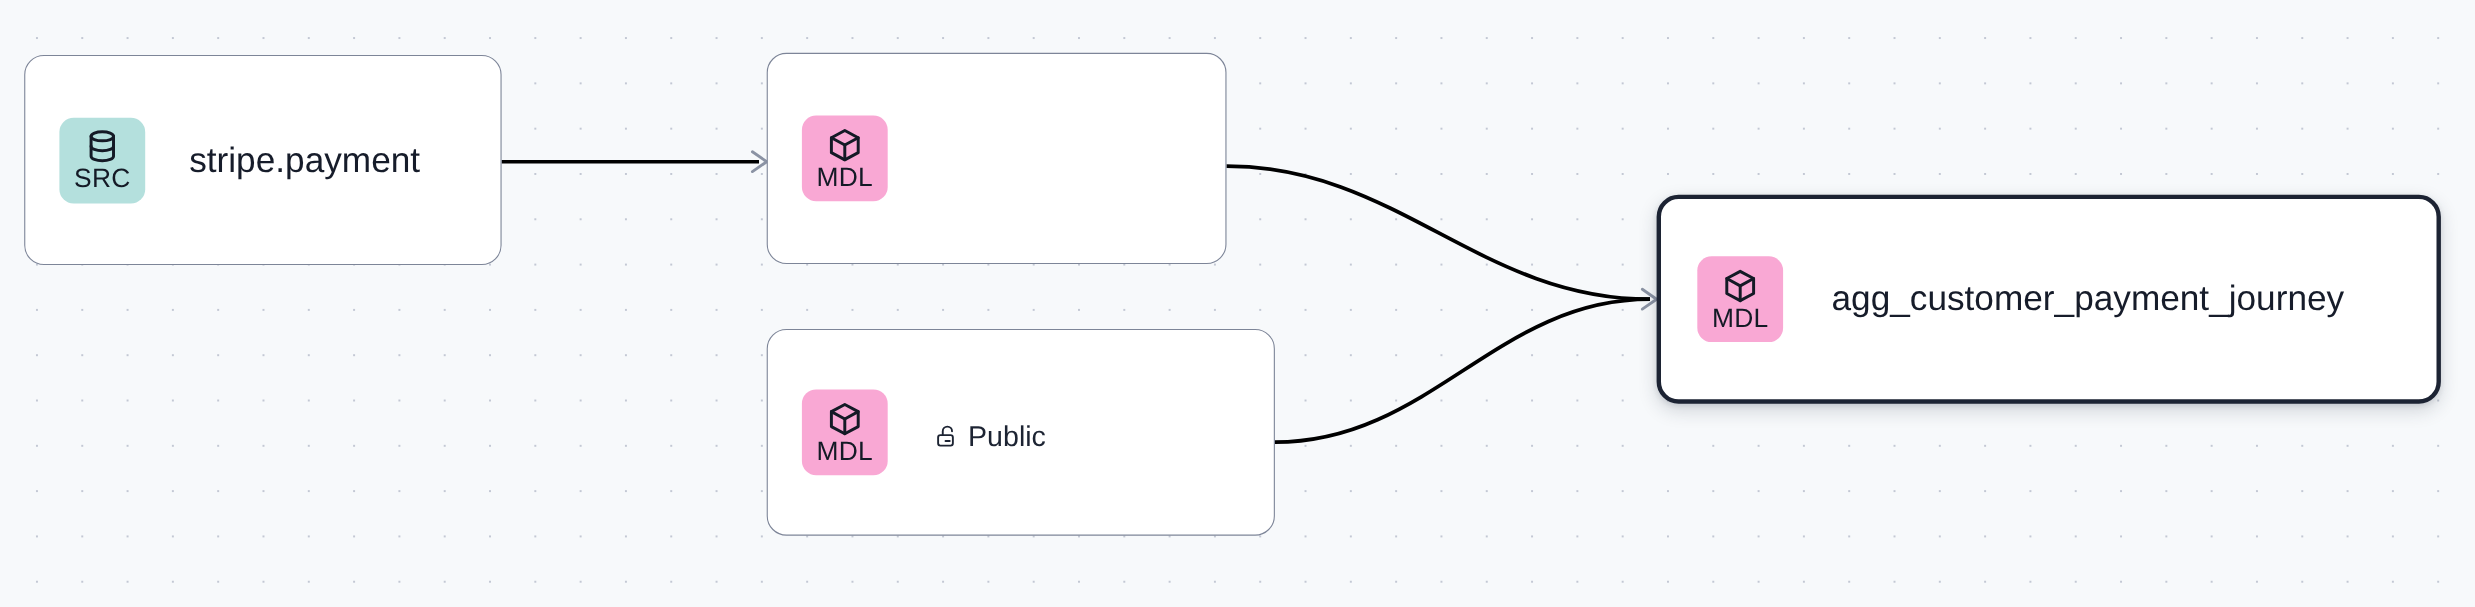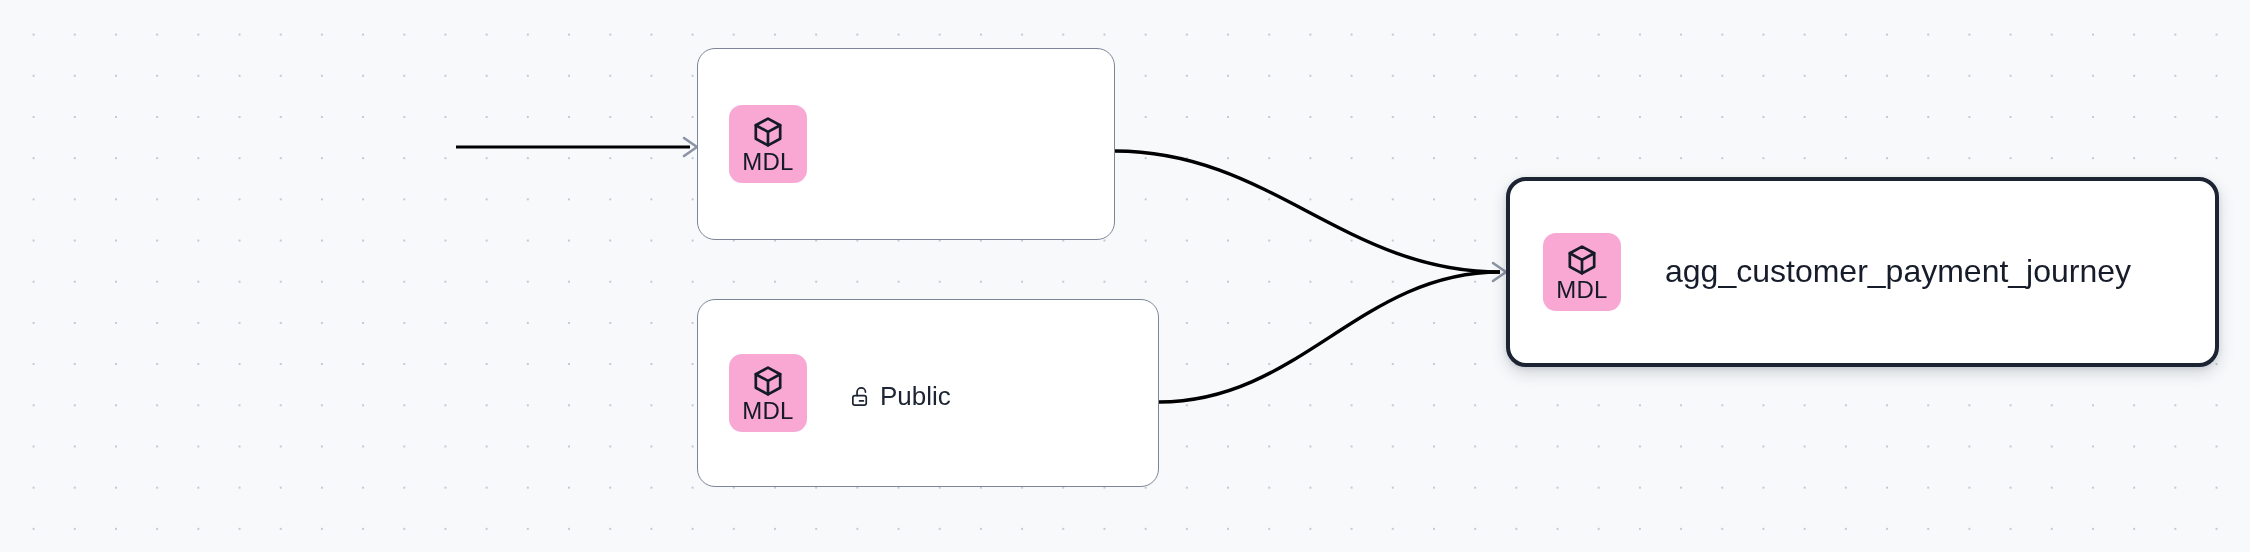--- a/index.html
+++ b/index.html
@@ -116,20 +116,35 @@
     <g>
       <path d="M 1115 151 C 1270 151, 1345 272, 1500 272" fill="none" stroke="#000000" stroke-width="3.4"></path>
     </g>
 
     <g>
       <path d="M 1159 402 C 1300 402, 1360 272, 1500 272" fill="none" stroke="#000000" stroke-width="3.4"></path>
       <path d="M 1493 263 L 1506 272 L 1493 281" fill="none" stroke="#8b93a4" stroke-width="2.6" stroke-linecap="round" stroke-linejoin="round"></path>
     </g>
   </svg>
 
+  <div class="node" id="node-stripe-payment">
+    <div class="badge src">
+      <span>
+        <svg width="34" height="34" viewBox="0 0 24 24" fill="none" stroke="#141a26" stroke-width="1.9" stroke-linecap="round" stroke-linejoin="round">
+          <ellipse cx="12" cy="5.6" rx="7.2" ry="2.9"></ellipse>
+          <path d="M4.8 5.6 v12.8 c0 1.6 3.23 2.9 7.2 2.9 s7.2 -1.3 7.2 -2.9 V5.6"></path>
+          <path d="M4.8 12 c0 1.6 3.23 2.9 7.2 2.9 s7.2 -1.3 7.2 -2.9"></path>
+        </svg>
+      </span>
+      <span class="badge-text">SRC</span>
+    </div>
+    <div class="node-body">
+      <div class="node-title">stripe.payment</div>
+    </div>
+  </div>
 
   <div class="node" id="node-stg-payments">
     <div class="badge mdl">
       <span>
         <svg width="34" height="34" viewBox="0 0 24 24" fill="none" stroke="#141a26" stroke-width="1.9" stroke-linecap="round" stroke-linejoin="round">
           <path d="M12 2.6 L20.6 7.2 L20.6 16.8 L12 21.4 L3.4 16.8 L3.4 7.2 Z"></path>
           <path d="M3.4 7.2 L12 11.9 L20.6 7.2"></path>
           <path d="M12 11.9 L12 21.4"></path>
         </svg>
       </span>

